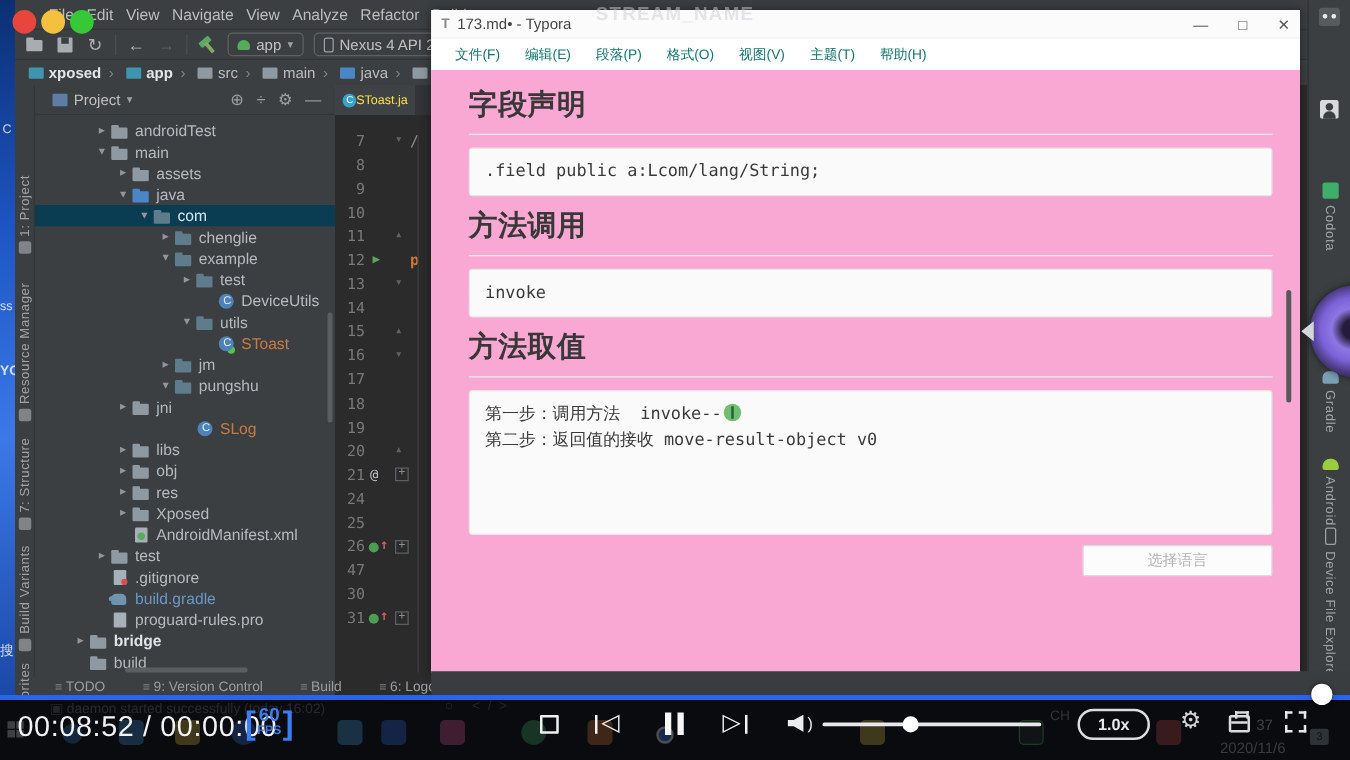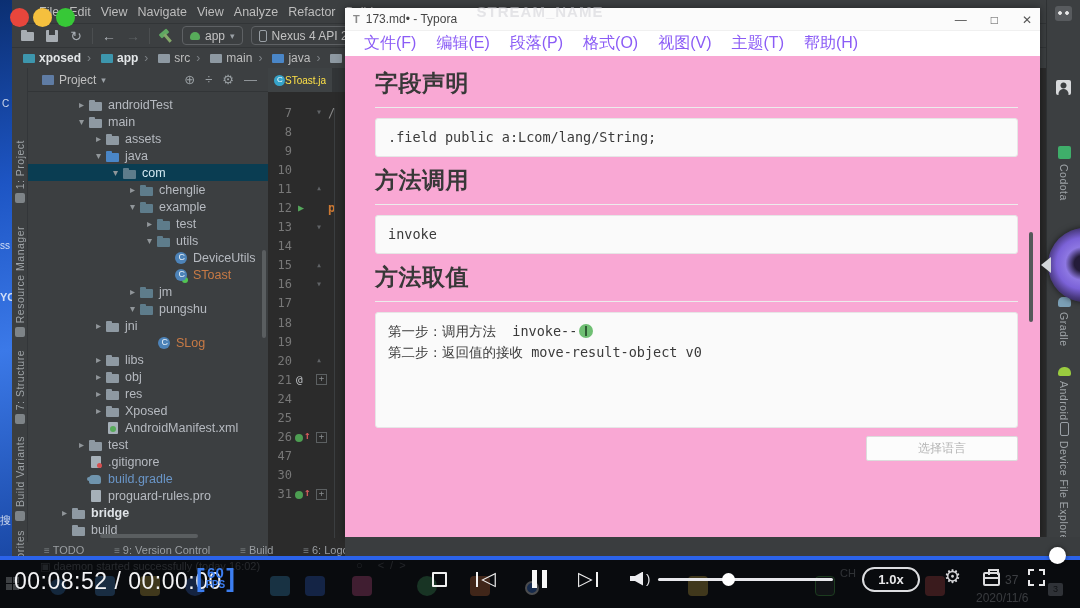--- a/index.html
+++ b/index.html
@@ -129,21 +129,21 @@
 
   
   #darkstrip{position:absolute;left:345px;top:537px;width:735px;height:23px;background:#3a3d3f;z-index:4}
 
   
   #typora{position:absolute;left:345px;top:8px;width:695px;height:530px;background:#fff;z-index:3;box-shadow:0 0 8px rgba(0,0,0,.45)}
   #ty-title{position:absolute;left:0;top:0;right:0;height:23px;background:#fbfbfb;display:flex;align-items:center;padding-left:8px;font-size:12px;color:#454545;border-bottom:1px solid #f0f0f0}
   #ty-logo{color:#8a8a8a;font-size:11px;margin-right:6px;font-weight:bold}
   #ty-btns{position:absolute;right:8px;top:0;height:23px;display:flex;align-items:center;gap:24px;color:#555;font-size:12px}
   #ty-menubar{position:absolute;left:0;top:23px;right:0;height:25px;background:#fff;display:flex;align-items:center;gap:2px;padding-left:10px}
-  .ty-menu{font-size:16px;color:#8b5cf6;padding:0 9px}
+  .ty-menu{font-size:11px;color:#0f766e;padding:0 9px}
   #ty-content{position:absolute;left:0;top:48px;right:0;bottom:0;background:#f9a8d4;padding:4px 22px 0 30px;overflow:hidden}
   #ty-content h1{font-size:23px;color:#383838;font-weight:bold;margin:8px 0 0;padding-bottom:8px;border-bottom:1px solid #ececec;letter-spacing:.5px}
   .codeblock{margin-top:10px;background:#fafafa;border:1px solid #e6e6e6;border-radius:3px;padding:8px 12px;font-family:"DejaVu Sans Mono","Liberation Mono",monospace;font-size:13.5px;color:#3a3a3a;line-height:21px}
   .cline{white-space:pre;min-height:0}
   .codeblock.tall{height:116px}
   .cursor-dot{display:none}
   .codeblock.cur .cline:first-child .cursor-dot{display:inline-block;width:14px;height:14px;border-radius:50%;background:#6fbf73;vertical-align:-2px;margin-left:2px;position:relative}
   .codeblock.cur .cline:first-child .cursor-dot::before{content:"";position:absolute;left:6px;top:2px;width:2px;height:10px;background:#2e5c33}
   #sel-lang{width:152px;height:25px;line-height:23px;border:1px solid #dcdcdc;background:#fcfcfc;color:#b5b5b5;font-size:12px;text-align:center;margin:8px 0 0 auto;border-radius:2px}
 
@@ -390,30 +390,30 @@
             <span class="ticon i-pkg"></span>
             <span class="tlabel">example</span>
           </div>
 
           <div class="trow d5">
             <span class="arr a-r"></span>
             <span class="ticon i-pkg"></span>
             <span class="tlabel">test</span>
           </div>
 
+          <div class="trow d6">
+            <span class="arr"></span>
+            <span class="ticon i-class"></span>
+            <span class="tlabel">DeviceUtils</span>
+          </div>
+
           <div class="trow d5">
             <span class="arr a-d"></span>
             <span class="ticon i-pkg"></span>
             <span class="tlabel">utils</span>
-          </div>
-
-          <div class="trow d6">
-            <span class="arr"></span>
-            <span class="ticon i-class"></span>
-            <span class="tlabel">DeviceUtils</span>
           </div>
 
           <div class="trow d6">
             <span class="arr"></span>
             <span class="ticon i-classm"></span>
             <span class="tlabel t-orange">SToast</span>
           </div>
 
           <div class="trow d4">
             <span class="arr a-r"></span>

